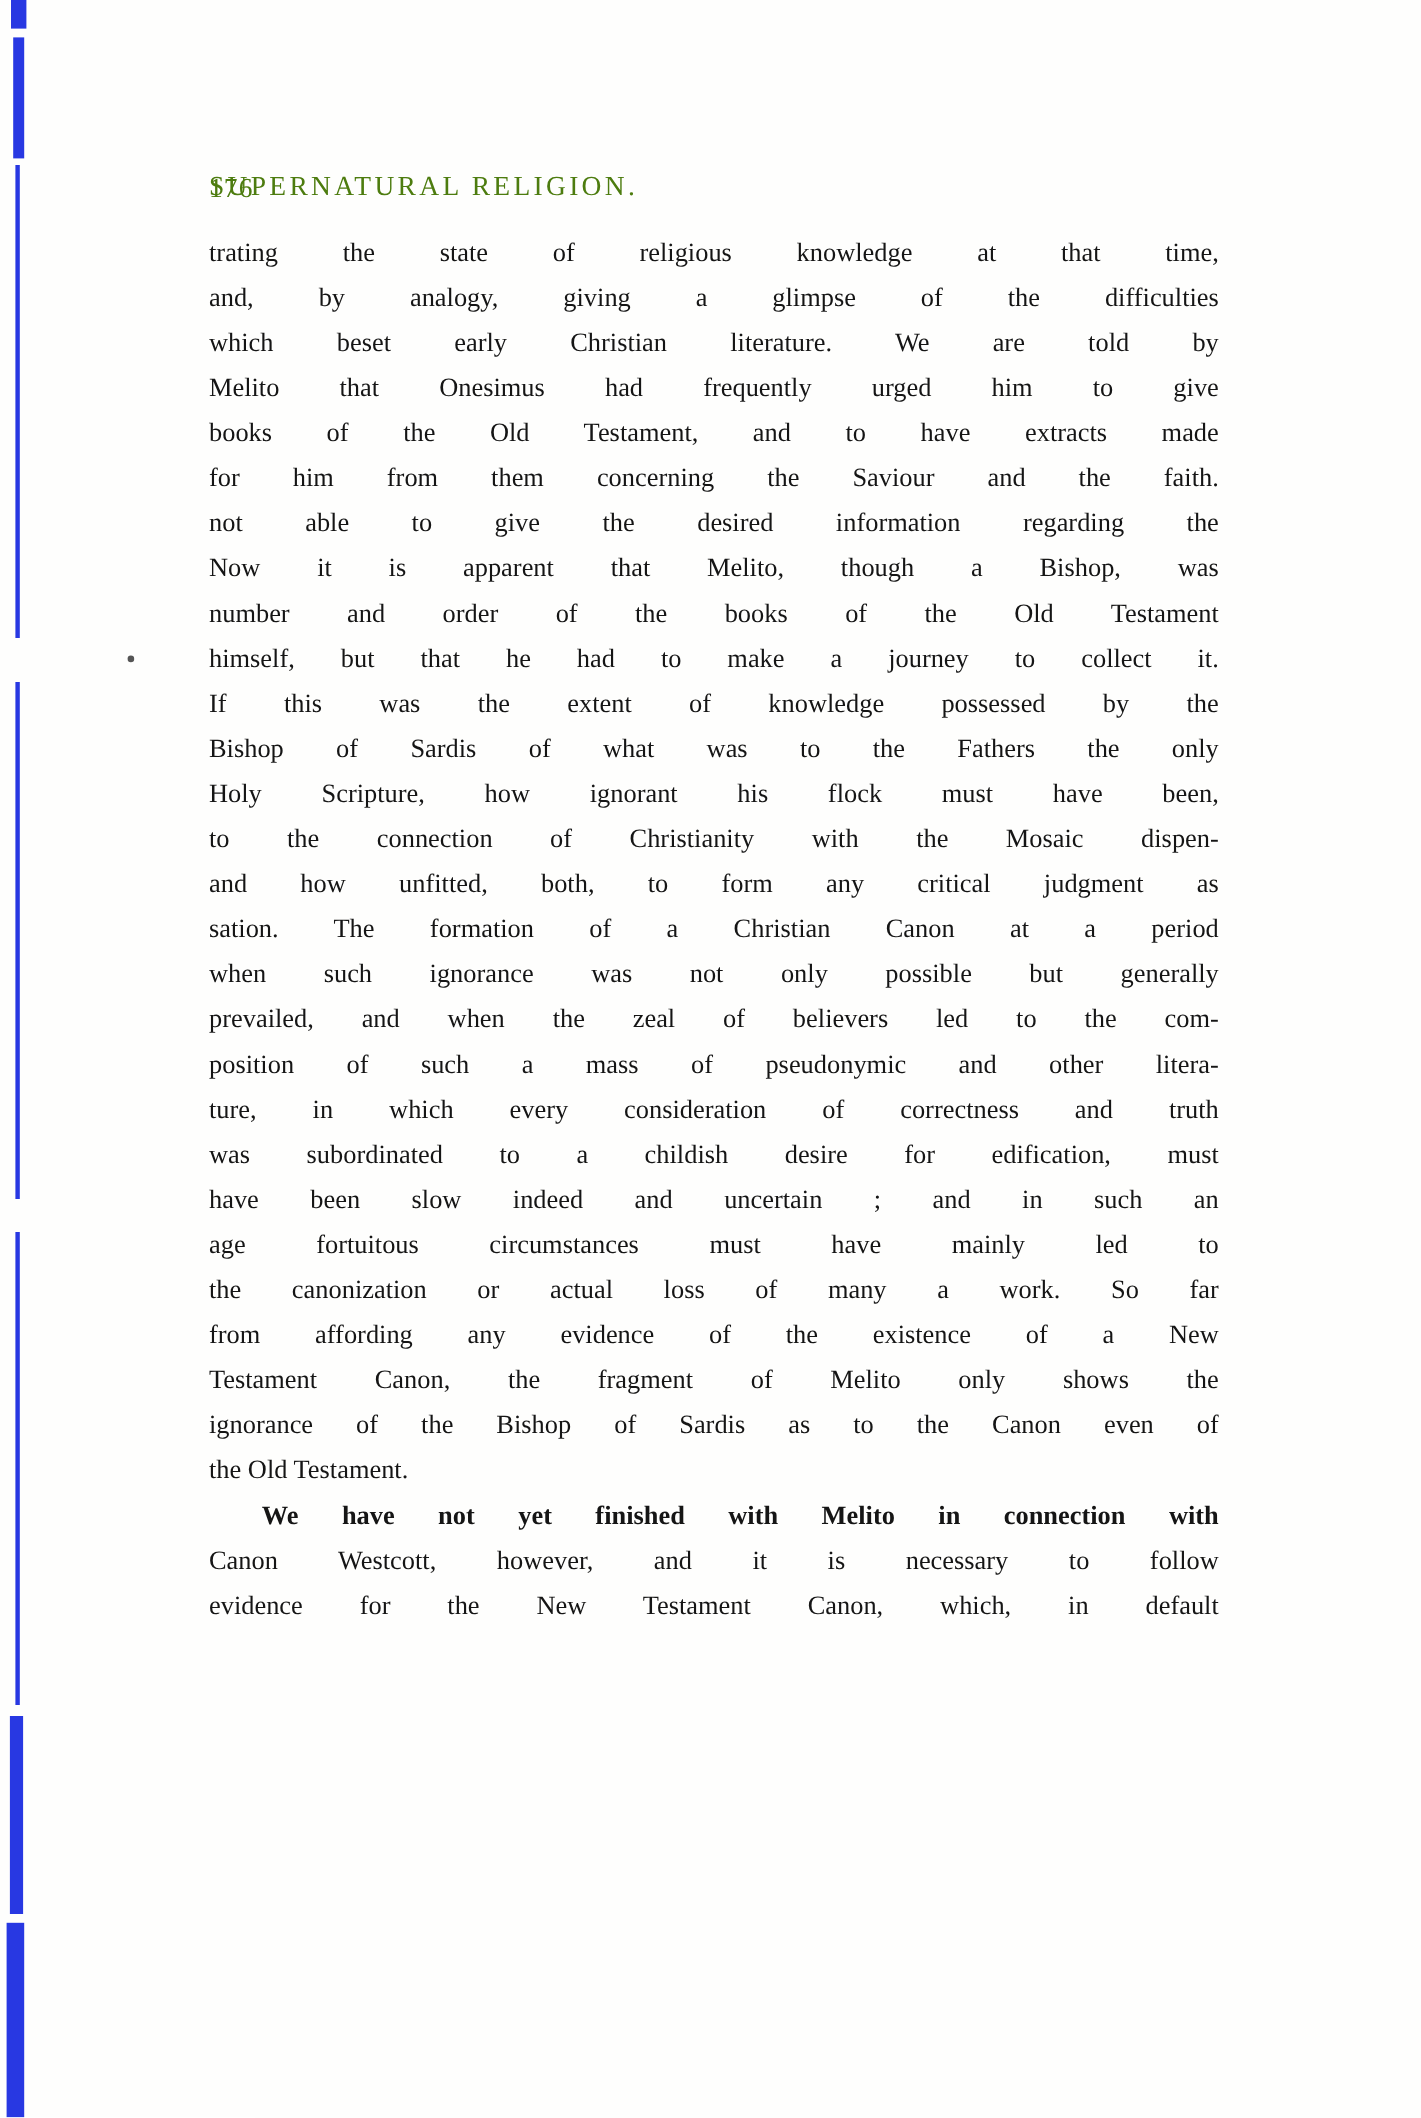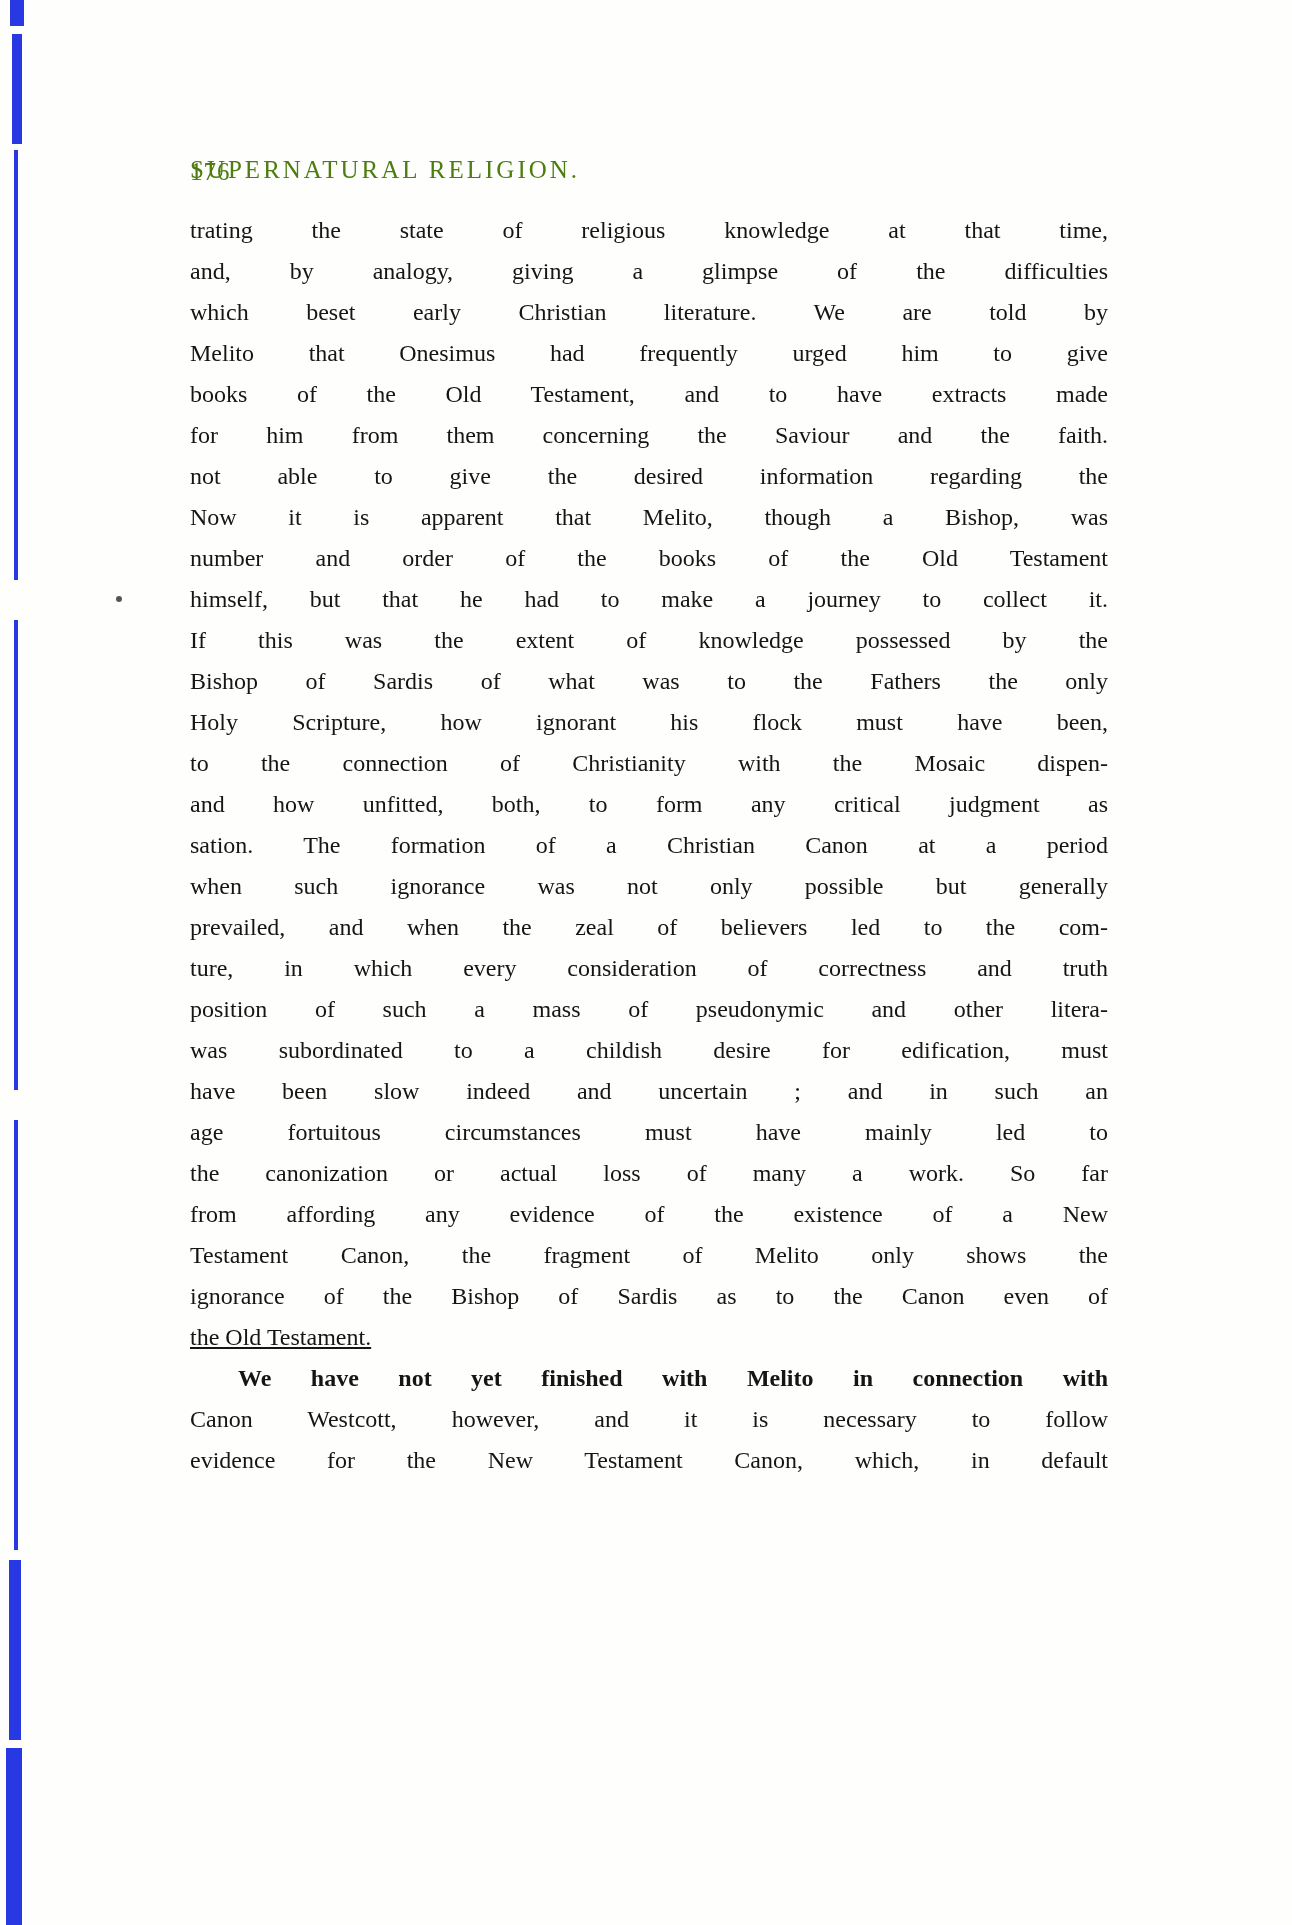--- a/index.html
+++ b/index.html
@@ -51,21 +51,20 @@
     height: 41px;
     text-align: justify;
     text-align-last: justify;
     -moz-text-align-last: justify;
     white-space: normal;
     overflow: hidden;
   }
   .line.no-justify {
     text-align: left;
     text-align-last: left;
-    text-decoration: underline;
     -moz-text-align-last: left;
   }
   .line.indent {
     text-indent: 48px;
     font-weight: bold;
   }
   
   .artifact {
     position: absolute;
     background: #2838e2;
@@ -110,22 +109,22 @@
         <div class="line">number and order of the books of the Old Testament</div>
         <div class="line">himself, but that he had to make a journey to collect it.</div>
         <div class="line">If this was the extent of knowledge possessed by the</div>
         <div class="line">Bishop of Sardis of what was to the Fathers the only</div>
         <div class="line">Holy Scripture, how ignorant his flock must have been,</div>
         <div class="line">to the connection of Christianity with the Mosaic dispen-</div>
         <div class="line">and how unfitted, both, to form any critical judgment as</div>
         <div class="line">sation.  The formation of a Christian Canon at a period</div>
         <div class="line">when such ignorance was not only possible but generally</div>
         <div class="line">prevailed, and when the zeal of believers led to the com-</div>
+        <div class="line">position of such a mass of pseudonymic and other litera-</div>
         <div class="line">ture, in which every consideration of correctness and truth</div>
-        <div class="line">position of such a mass of pseudonymic and other litera-</div>
         <div class="line">was subordinated to a childish desire for edification, must</div>
         <div class="line">have been slow indeed and uncertain ; and in such an</div>
         <div class="line">age fortuitous circumstances must have mainly led to</div>
         <div class="line">the canonization or actual loss of many a work.  So far</div>
         <div class="line">from affording any evidence of the existence of a New</div>
         <div class="line">Testament Canon, the fragment of Melito only shows the</div>
         <div class="line">ignorance of the Bishop of Sardis as to the Canon even of</div>
         <div class="line no-justify">the Old Testament.</div>
         <div class="line indent">We have not yet finished with Melito in connection with</div>
         <div class="line">Canon Westcott, however, and it is necessary to follow</div>

